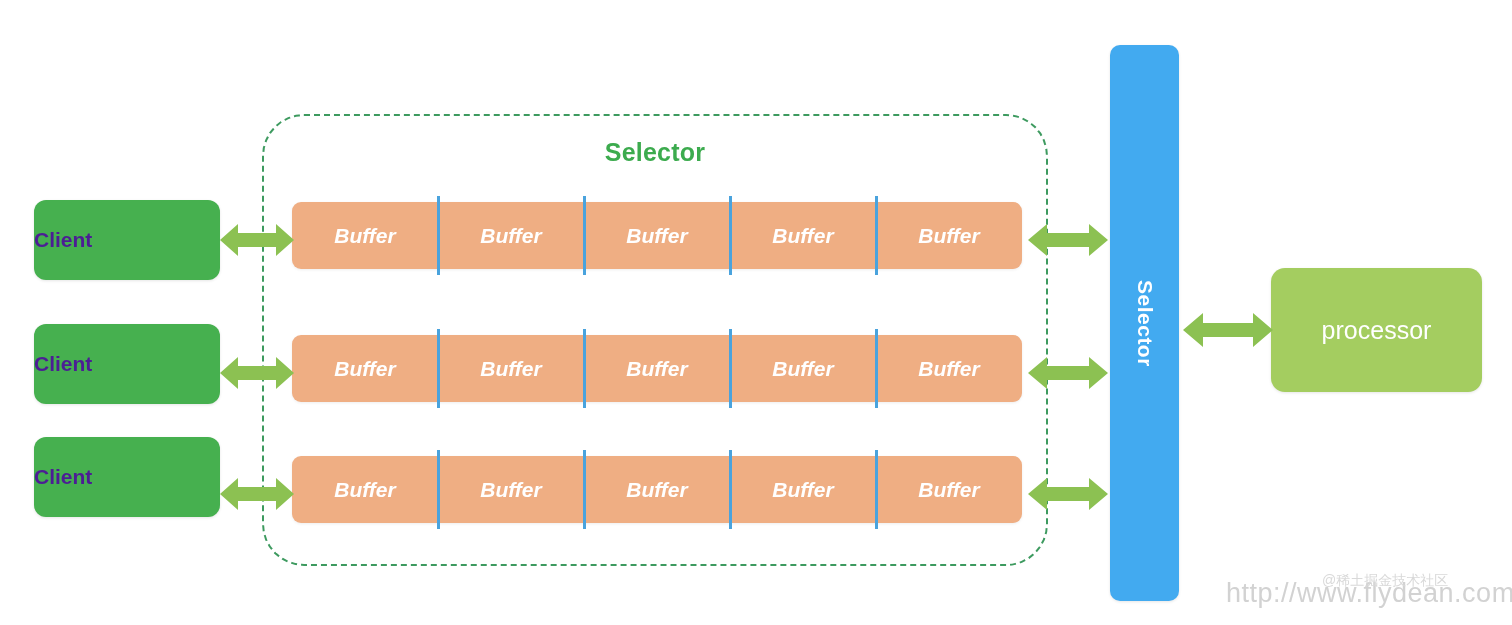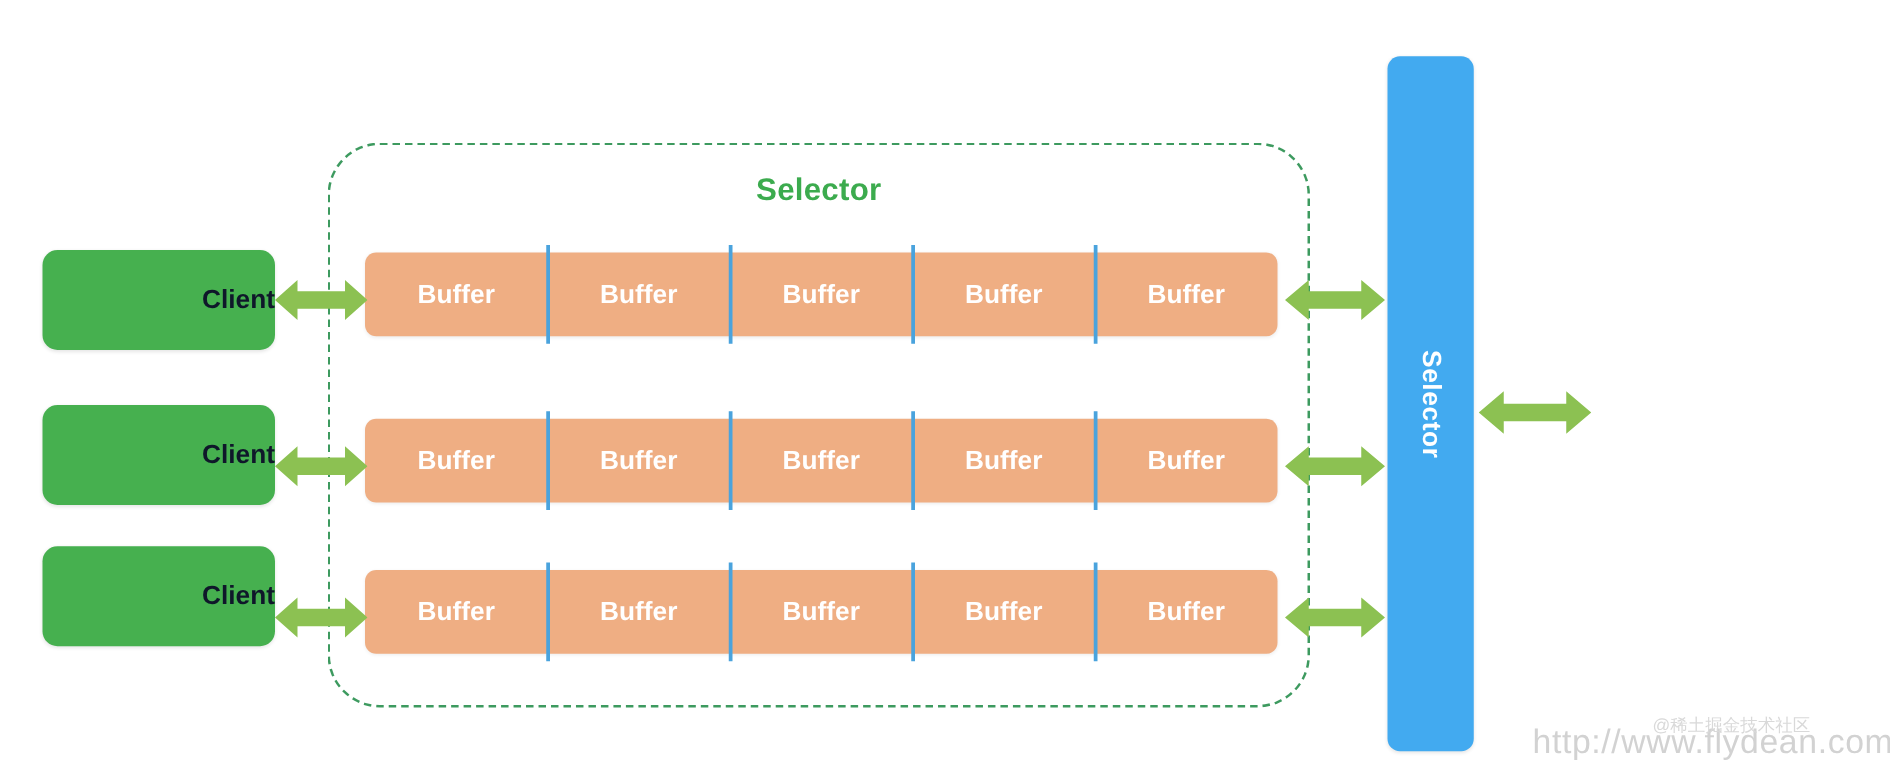--- a/index.html
+++ b/index.html
@@ -42,39 +42,40 @@
   }
 
   
   .client-box {
     position: absolute;
     left: 34px;
     width: 186px;
     height: 80px;
     background: #46b04f;
     border-radius: 12px;
-    color: #0f172a;
+    color: #4c1d95;
     font-size: 21px;
     font-weight: bold;
     display: flex;
     align-items: center;
-    justify-content: flex-end;
+    justify-content: flex-start;
     box-shadow: 0 1px 3px rgba(0,0,0,0.10);
   }
 
   
   .buffer-row {
     position: absolute;
     left: 292px;
     width: 730px;
     height: 67px;
     background: #efae83;
     border-radius: 9px;
     display: flex;
     box-shadow: 0 1px 3px rgba(0,0,0,0.07);
+    font-style: italic;
   }
   .buffer-cell {
     flex: 1 1 0;
     display: flex;
     align-items: center;
     justify-content: center;
     color: #ffffff;
     font-size: 21px;
     font-weight: bold;
     position: relative;
@@ -243,20 +244,23 @@
         <span>Buffer</span>
       </div>
   </div>
 
   <div class="selector-box">
     <div class="selector-label">
       <span>Selector</span>
     </div>
   </div>
 
+  <div class="processor-box">
+    <span>processor</span>
+  </div>
 
   <div class="arrow2" style="left:220px; top:218px;">
     <svg width="74" height="44" viewBox="0 0 74 44">
         <path d="M0 22 L18 6 L18 15 L56 15 L56 6 L74 22 L56 38 L56 29 L18 29 L18 38 Z" fill="#8cc152"></path>
       </svg>
   </div>
   <div class="arrow2" style="left:220px; top:351px;">
     <svg width="74" height="44" viewBox="0 0 74 44">
         <path d="M0 22 L18 6 L18 15 L56 15 L56 6 L74 22 L56 38 L56 29 L18 29 L18 38 Z" fill="#8cc152"></path>
       </svg>

